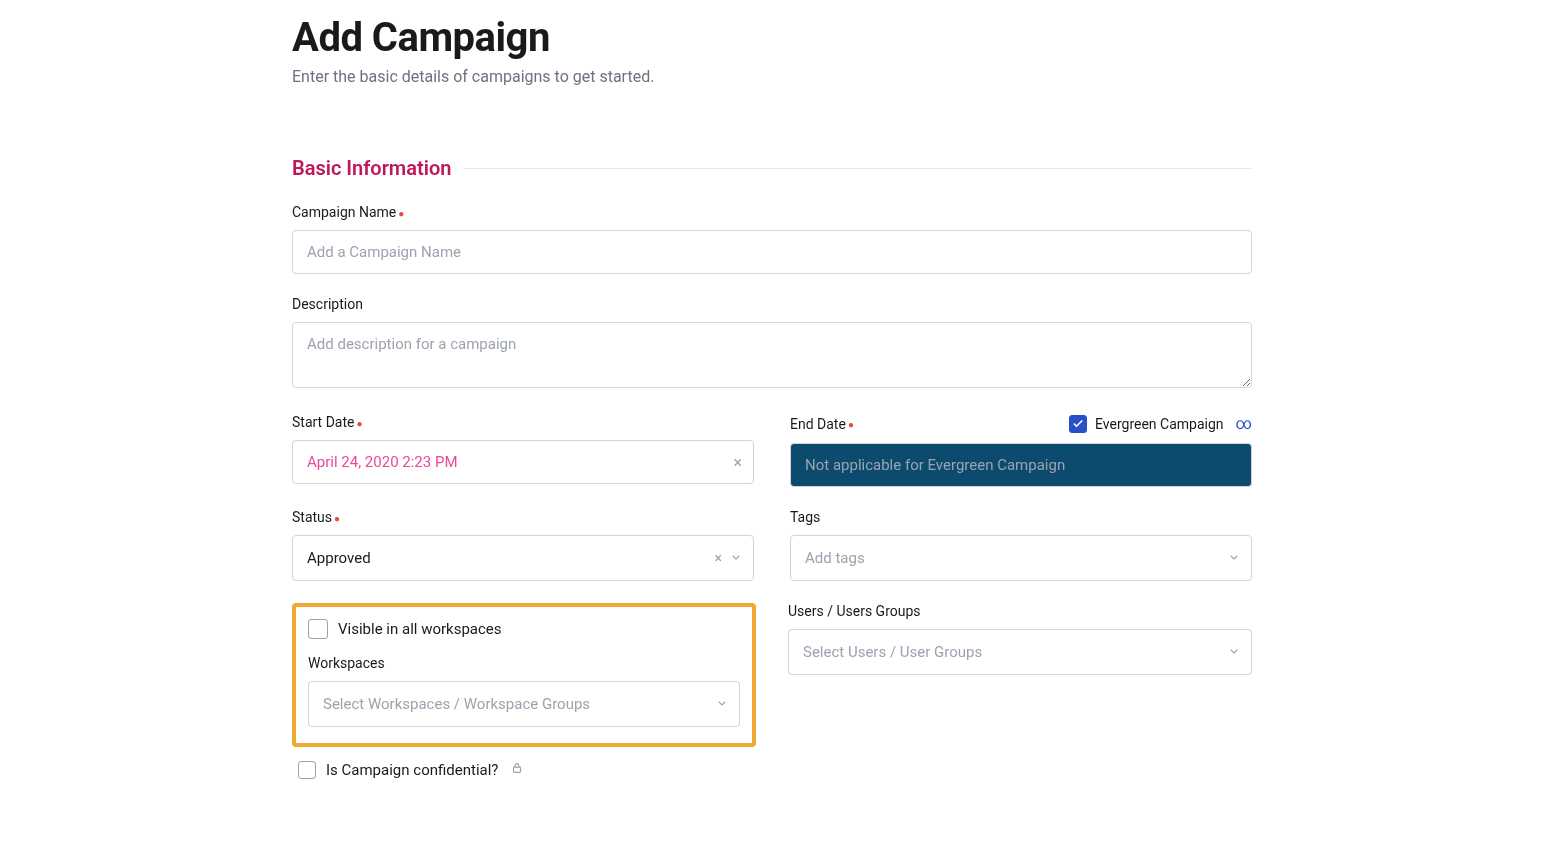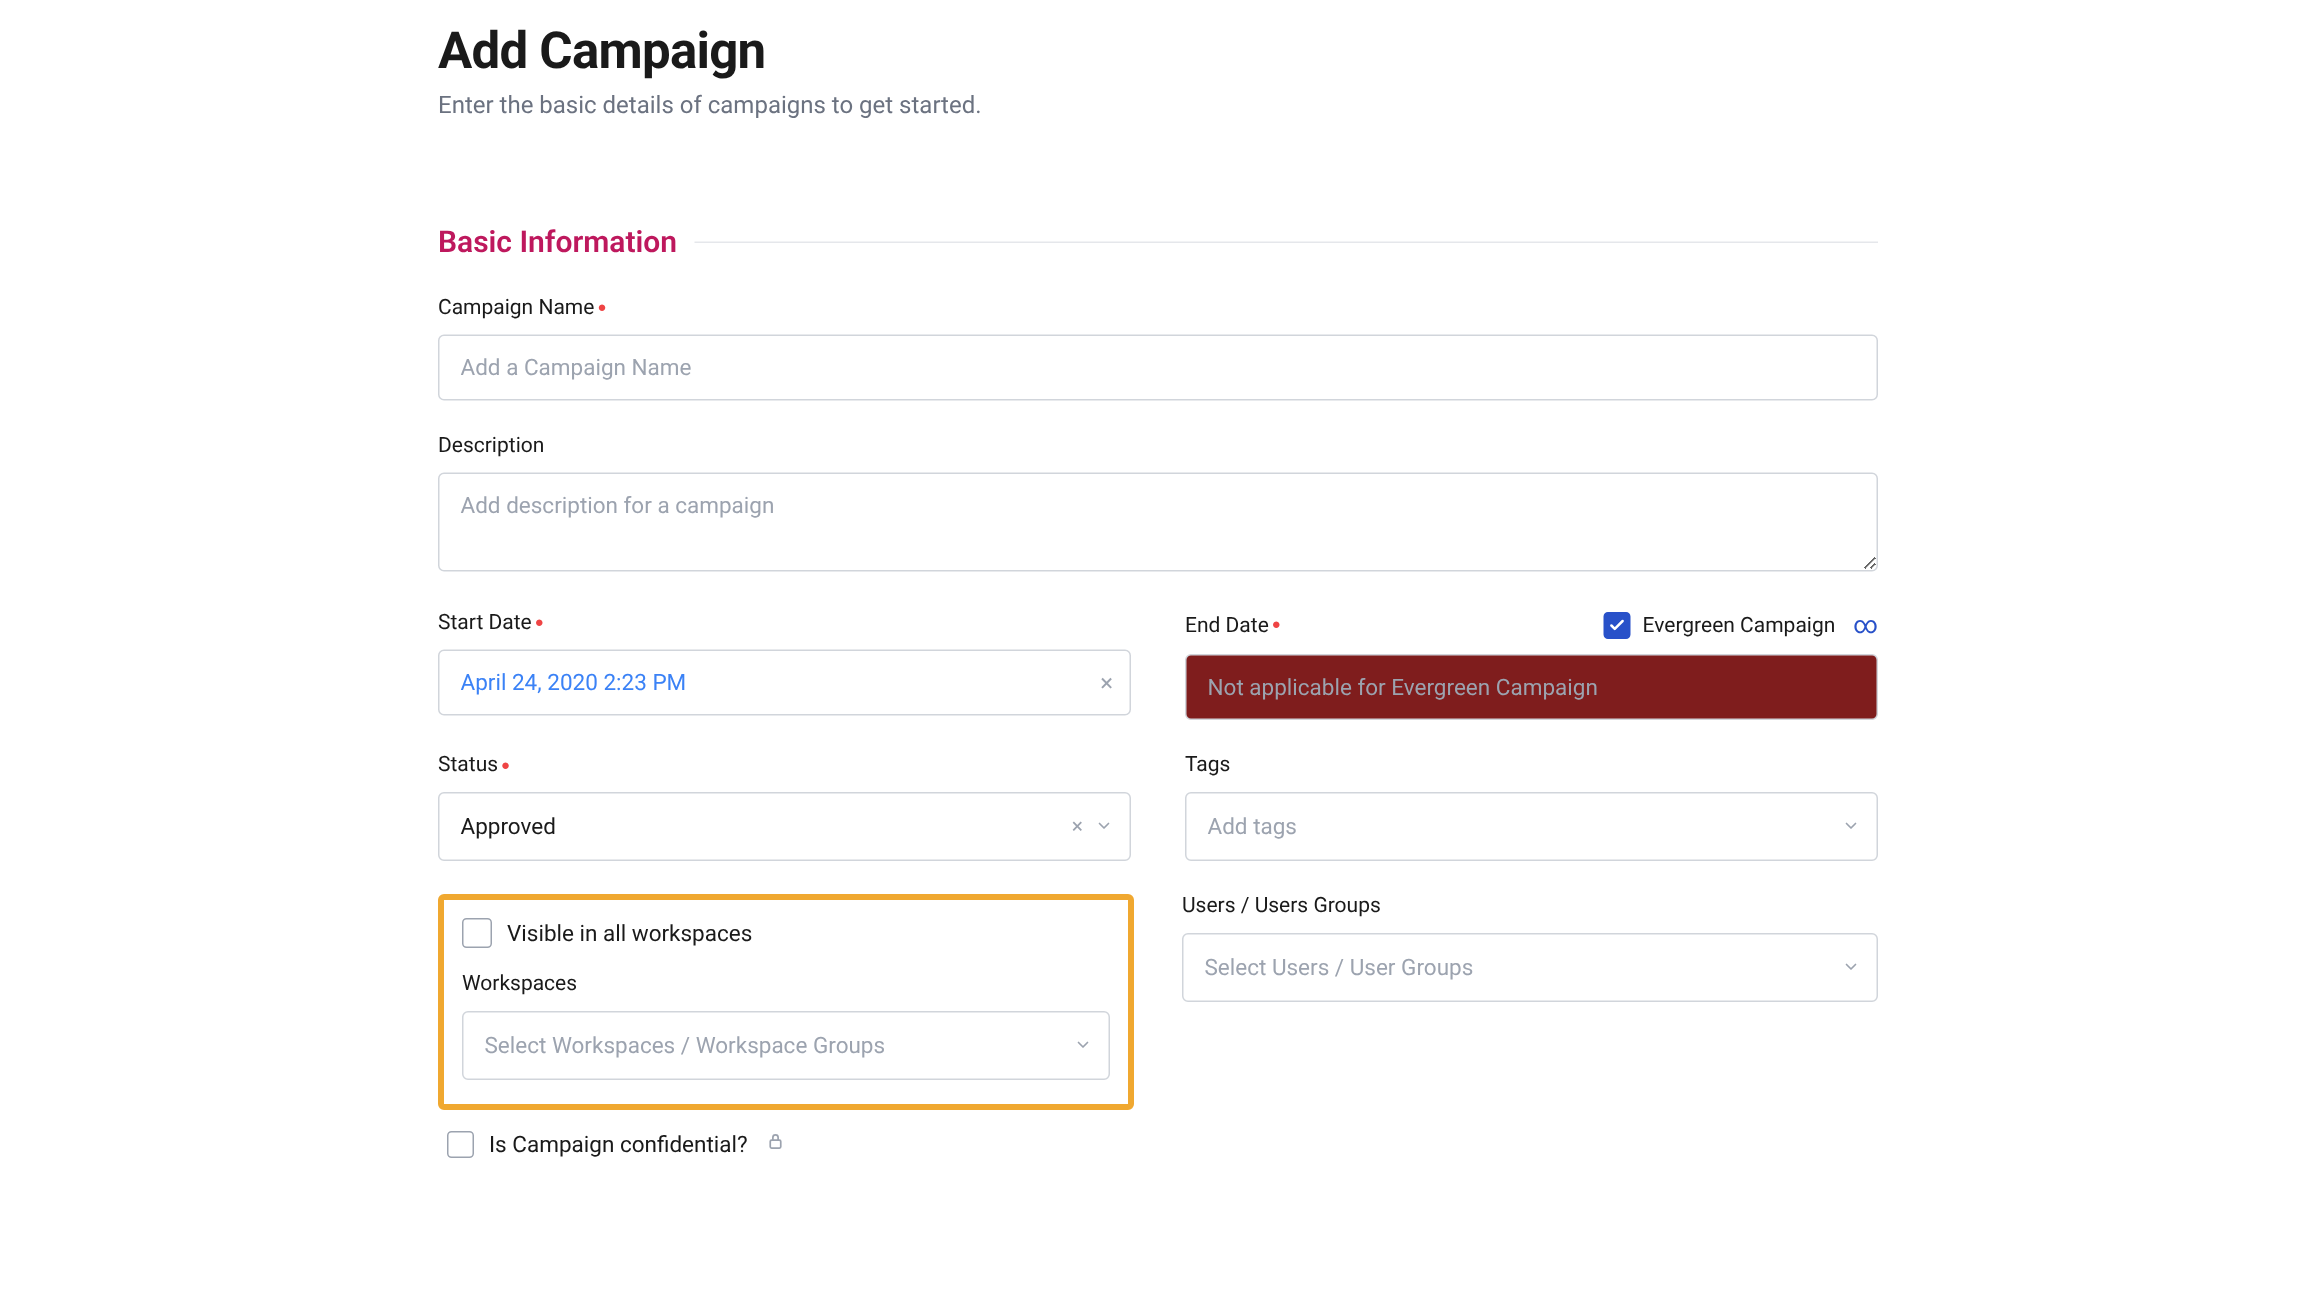--- a/index.html
+++ b/index.html
@@ -1,33 +1,33 @@
 <!DOCTYPE html>
 <html><head>
   <meta charset="utf-8">
   <style>
     * { box-sizing: border-box; margin: 0; padding: 0; }
     body { font-family: -apple-system, BlinkMacSystemFont, "Segoe UI", Roboto, Helvetica, Arial, sans-serif; background: #fff; color: #1a1a1a; }
     .container { max-width: 1000px; margin: 0 auto; padding: 0 20px; }
-    h1 { font-size: 34px; font-weight: 700; color: #1a1a1a; margin-top: 14px; letter-spacing: -0.5px; }
+    h1 { font-size: 40px; font-weight: 700; color: #1a1a1a; margin-top: 14px; letter-spacing: -0.5px; }
     .subtitle { font-size: 16px; color: #6b7280; margin-top: 6px; }
     .section-header { display: flex; align-items: center; margin-top: 70px; margin-bottom: 24px; }
     .section-header .label { font-size: 20px; font-weight: 600; color: #be185d; margin-right: 12px; white-space: nowrap; }
     .section-header .line { flex: 1; height: 1px; background: #e5e7eb; }
     .field { margin-bottom: 22px; }
     .field-label { font-size: 14px; color: #1a1a1a; margin-bottom: 10px; display: block; }
     .required-dot { color: #ef4444; font-size: 10px; vertical-align: middle; margin-left: 2px; }
-    .input, .textarea, .select { width: 100%; border: 1px solid #d1d5db; border-radius: 4px; padding: 12px 14px; font-size: 15px; color: #3b82f6; background: #fff; font-family: inherit; }
+    .input, .textarea, .select { width: 100%; border: 1px solid #d1d5db; border-radius: 4px; padding: 12px 14px; font-size: 15px; color: #ec4899; background: #fff; font-family: inherit; }
     .input::placeholder, .textarea::placeholder { color: #9ca3af; }
     .textarea { min-height: 66px; resize: vertical; }
     .row { display: flex; gap: 36px; }
     .col { flex: 1; }
     .input-wrap { position: relative; }
     .input-wrap .clear-x { position: absolute; right: 12px; top: 50%; transform: translateY(-50%); color: #9ca3af; font-size: 16px; cursor: pointer; }
-    .disabled-input { background: #7f1d1d; color: #9ca3af; cursor: not-allowed; }
+    .disabled-input { background: #0c4a6e; color: #9ca3af; cursor: not-allowed; }
     .label-row { display: flex; align-items: center; justify-content: space-between; margin-bottom: 10px; }
     .checkbox-inline { display: flex; align-items: center; gap: 8px; font-size: 14px; color: #1a1a1a; cursor: pointer; }
     .checkbox { width: 18px; height: 18px; border: 1.5px solid #9ca3af; border-radius: 3px; display: inline-flex; align-items: center; justify-content: center; background: #fff; flex-shrink: 0; }
     .checkbox.checked { background: #2851c9; border-color: #2851c9; }
     .checkbox.checked svg { display: block; }
     .checkbox svg { display: none; width: 12px; height: 12px; }
     .infinity { color: #2851c9; font-size: 16px; margin-left: 4px; }
     .select-wrap { position: relative; }
     .select-display { width: 100%; border: 1px solid #d1d5db; border-radius: 4px; padding: 12px 52px 12px 14px; font-size: 15px; color: #1a1a1a; background: #fff; cursor: pointer; min-height: 46px; display: flex; align-items: center; }
     .select-display.placeholder { color: #9ca3af; }

